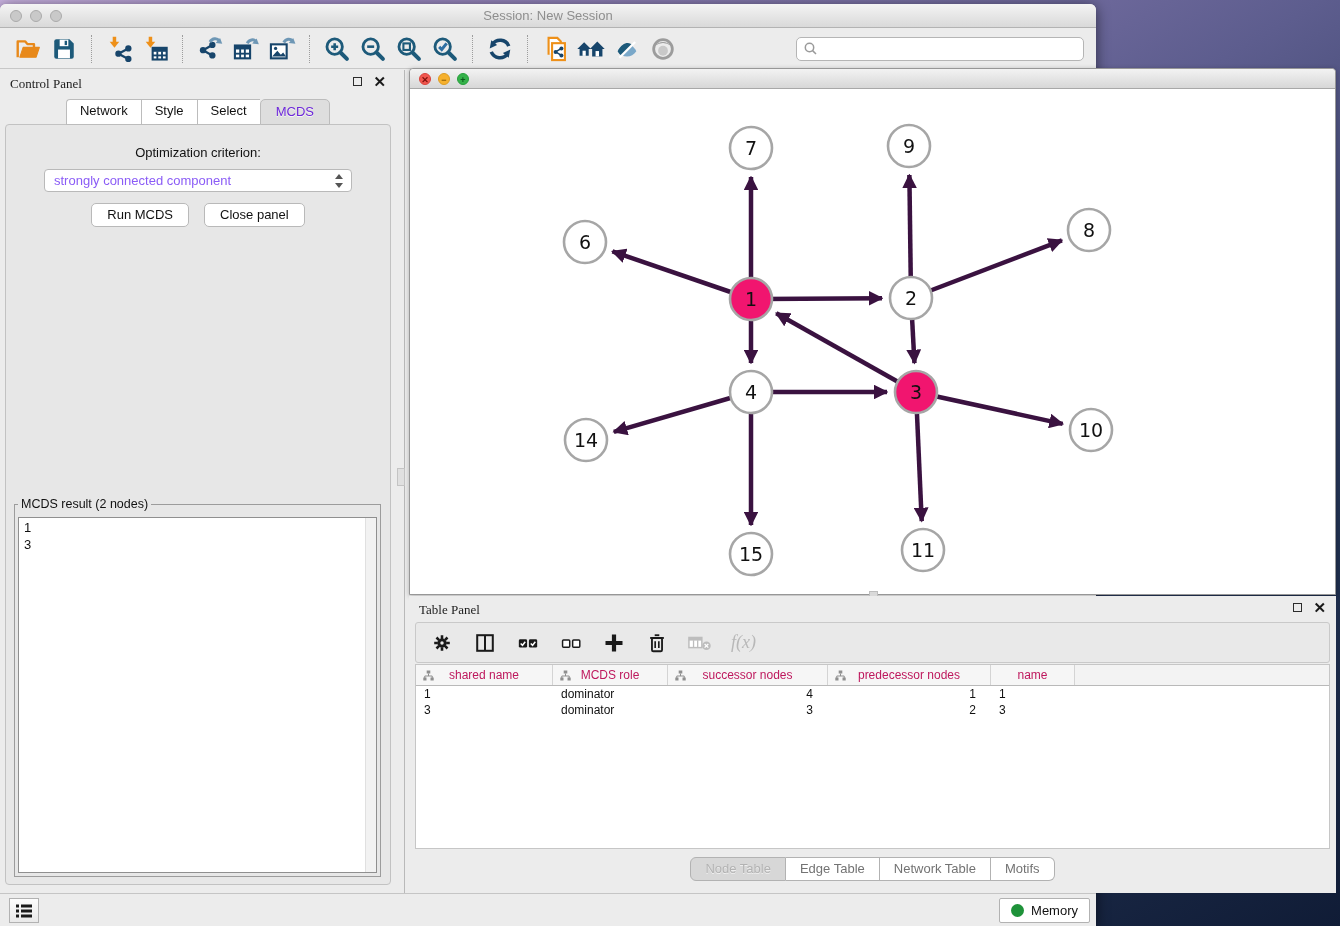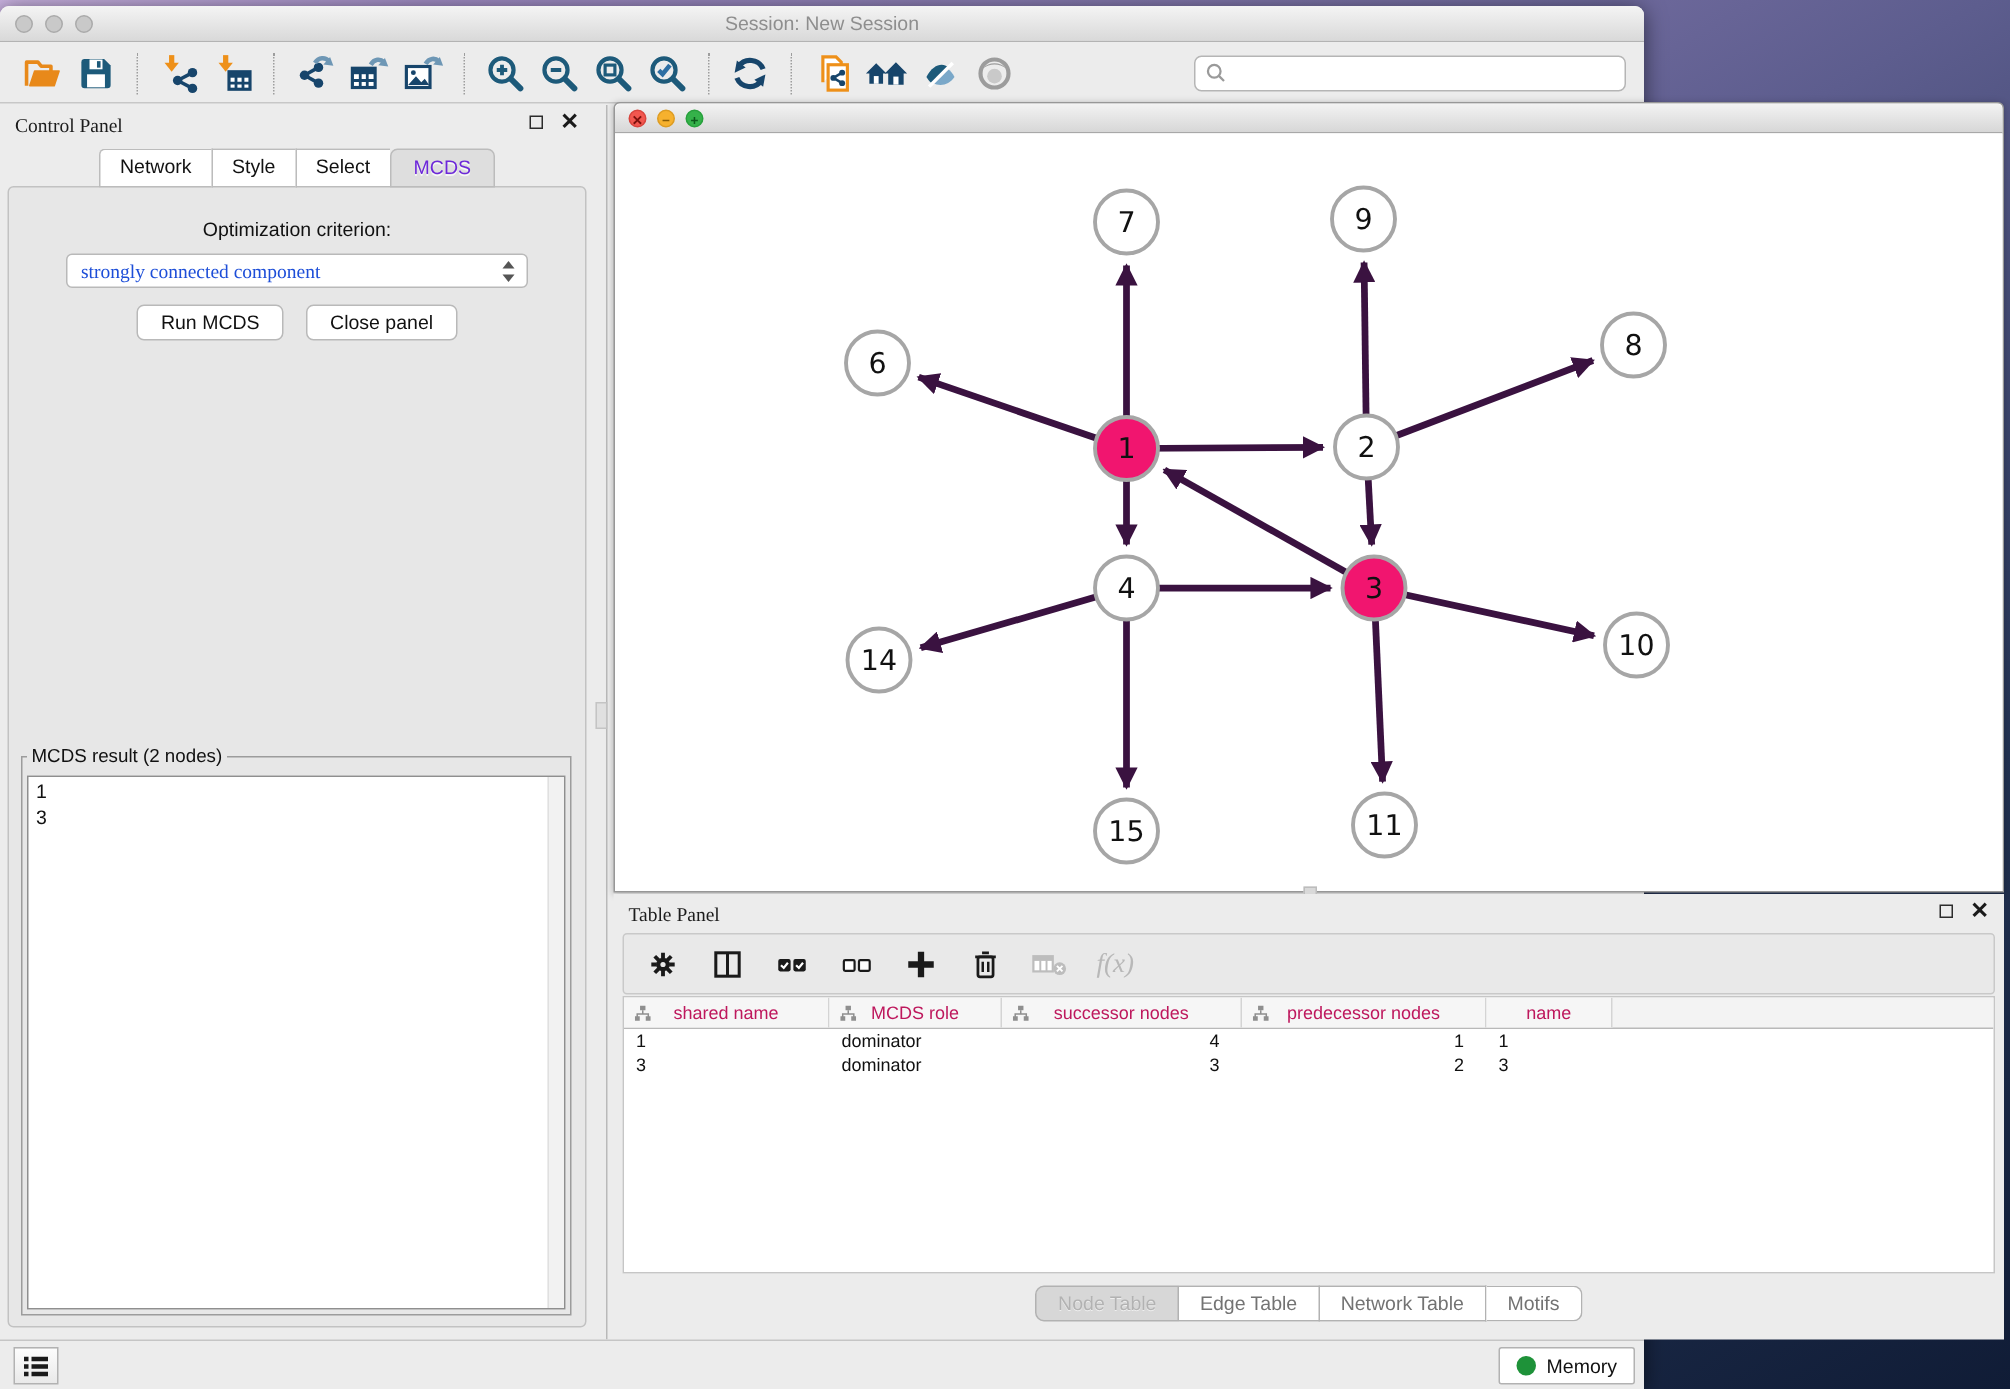--- a/index.html
+++ b/index.html
@@ -56,21 +56,21 @@
     border-right:1px solid #bcbcbc; border-radius:5px 5px 0 0; padding:4px 15px 5px;
   }
   #cp-body {
     position:absolute; left:5px; right:5px; top:55px; bottom:8px;
     background:#e7e7e7; border:1px solid #c2c2c2; border-radius:4px; margin-top:-1px;
   }
   #opt-label { text-align:center; font-size:13px; margin-top:20px; color:#111; }
   #opt-select {
     width:308px; height:23px; margin:9px auto 0; background:#fff;
     border:1px solid #b9b9b9; border-radius:4px; position:relative;
-    font-size:13px; line-height:21px; padding-left:9px; color:#1d4ed8;font-family:Liberation Serif, serif;
+    font-size:13px; line-height:21px; padding-left:9px; color:#8b5cf6;
   }
   .stepper { position:absolute; right:7px; top:4px; width:9px; height:14px; }
   .stepper:before, .stepper:after {
     content:""; position:absolute; left:0; border-left:4.5px solid transparent; border-right:4.5px solid transparent;
   }
   .stepper:before { top:0; border-bottom:5px solid #555; }
   .stepper:after { bottom:0; border-top:5px solid #555; }
   #cp-buttons { display:flex; justify-content:center; gap:15px; margin-top:11px; }
   .cp-btn {
     background:#fff; border:1px solid #b9b9b9; border-radius:5px;

